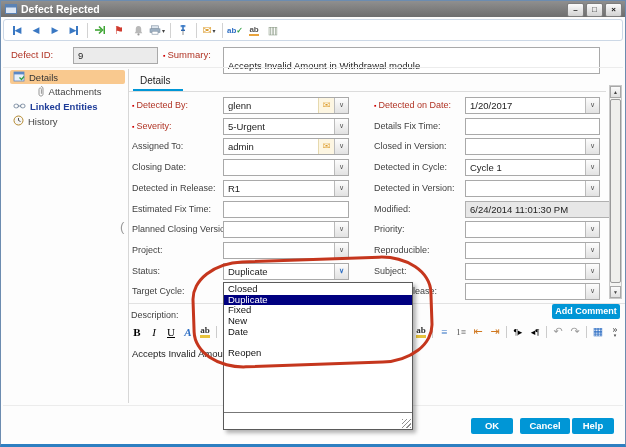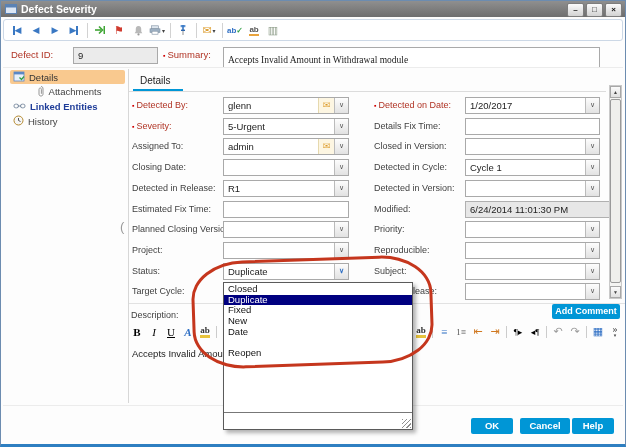--- a/index.html
+++ b/index.html
@@ -24,21 +24,21 @@
   .envi{color:#dc9a28;font-size:11px;}
   .sc{font-size:8px;color:#2f6fc4;font-weight:bold;}
   .sc i{color:#2f9e44;font-style:normal;}
   .sc2{font-size:8px;color:#555;font-weight:bold;border-bottom:2px solid #e8a33d;}
   .thes{color:#8a9a85;font-size:11px;}
   .idrow-label{position:absolute;font-size:9.5px;color:#b03324;}
   .idbox{position:absolute;left:72px;top:46px;width:79px;height:15px;background:#ebebeb;border:1px solid #a9a9a9;
        font-size:9.5px;line-height:15px;padding-left:4px;box-sizing:content-box;color:#222;}
   .req{color:#d00000;font-size:7px;font-style:normal;margin-right:2px;vertical-align:middle;}
   .sumbox{position:absolute;left:222px;top:46px;width:371px;height:15px;border:1px solid #a9a9a9;
-       font-size:9.5px;padding:4px 0 0 4px;font-family:Liberation Serif, serif;color:#222;}
+       font-size:9.5px;padding:10px 0 0 4px;font-family:Liberation Sans, sans-serif;color:#222;}
   .hline{position:absolute;height:1px;background:#ececec;}
   .sbitem{position:absolute;left:9px;width:112px;height:14px;display:flex;align-items:center;gap:4px;
        font-size:9.5px;color:#444;padding-left:3px;border-radius:2px;}
   .sbitem.active{background:var(--selbg);color:#333;}
   .sbitem.emph{font-weight:bold;color:#1f3d99;}
   .vdiv{position:absolute;width:1px;background:#d7d7d7;}
   .splith{position:absolute;left:119px;top:216px;width:10px;height:22px;color:#9a9a9a;font-size:13px;line-height:20px;}
   .tabtxt{position:absolute;left:139px;top:74px;font-size:10px;color:#222;}
   .tabbar{position:absolute;left:132px;top:88px;width:50px;height:3px;background:var(--accent);}
   .flabel{position:absolute;font-size:9px;color:#3f3f3f;white-space:nowrap;}
@@ -83,21 +83,21 @@
 
 <div class="win">
 
   <div class="titlebar">
     <span class="wicon">
       <svg viewBox="0 0 12 10" width="12" height="10">
           <rect x="0.5" y="0.5" width="11" height="9" fill="#dce6f4" stroke="#5a82b5"></rect>
           <rect x="0.5" y="0.5" width="11" height="3" fill="#5a82b5"></rect>
         </svg>
     </span>
-    <span class="wtitle">Defect Severity</span>
+    <span class="wtitle">Defect Rejected</span>
     <span class="wctl">
       <span class="wbtn">–</span>
       <span class="wbtn">□</span>
       <span class="wbtn">×</span>
     </span>
   </div>
 
   <div class="toolbar" id="toolbar">
       <span class="ticon">
         <span class="navg"><i class="bar"></i>◀</span>

